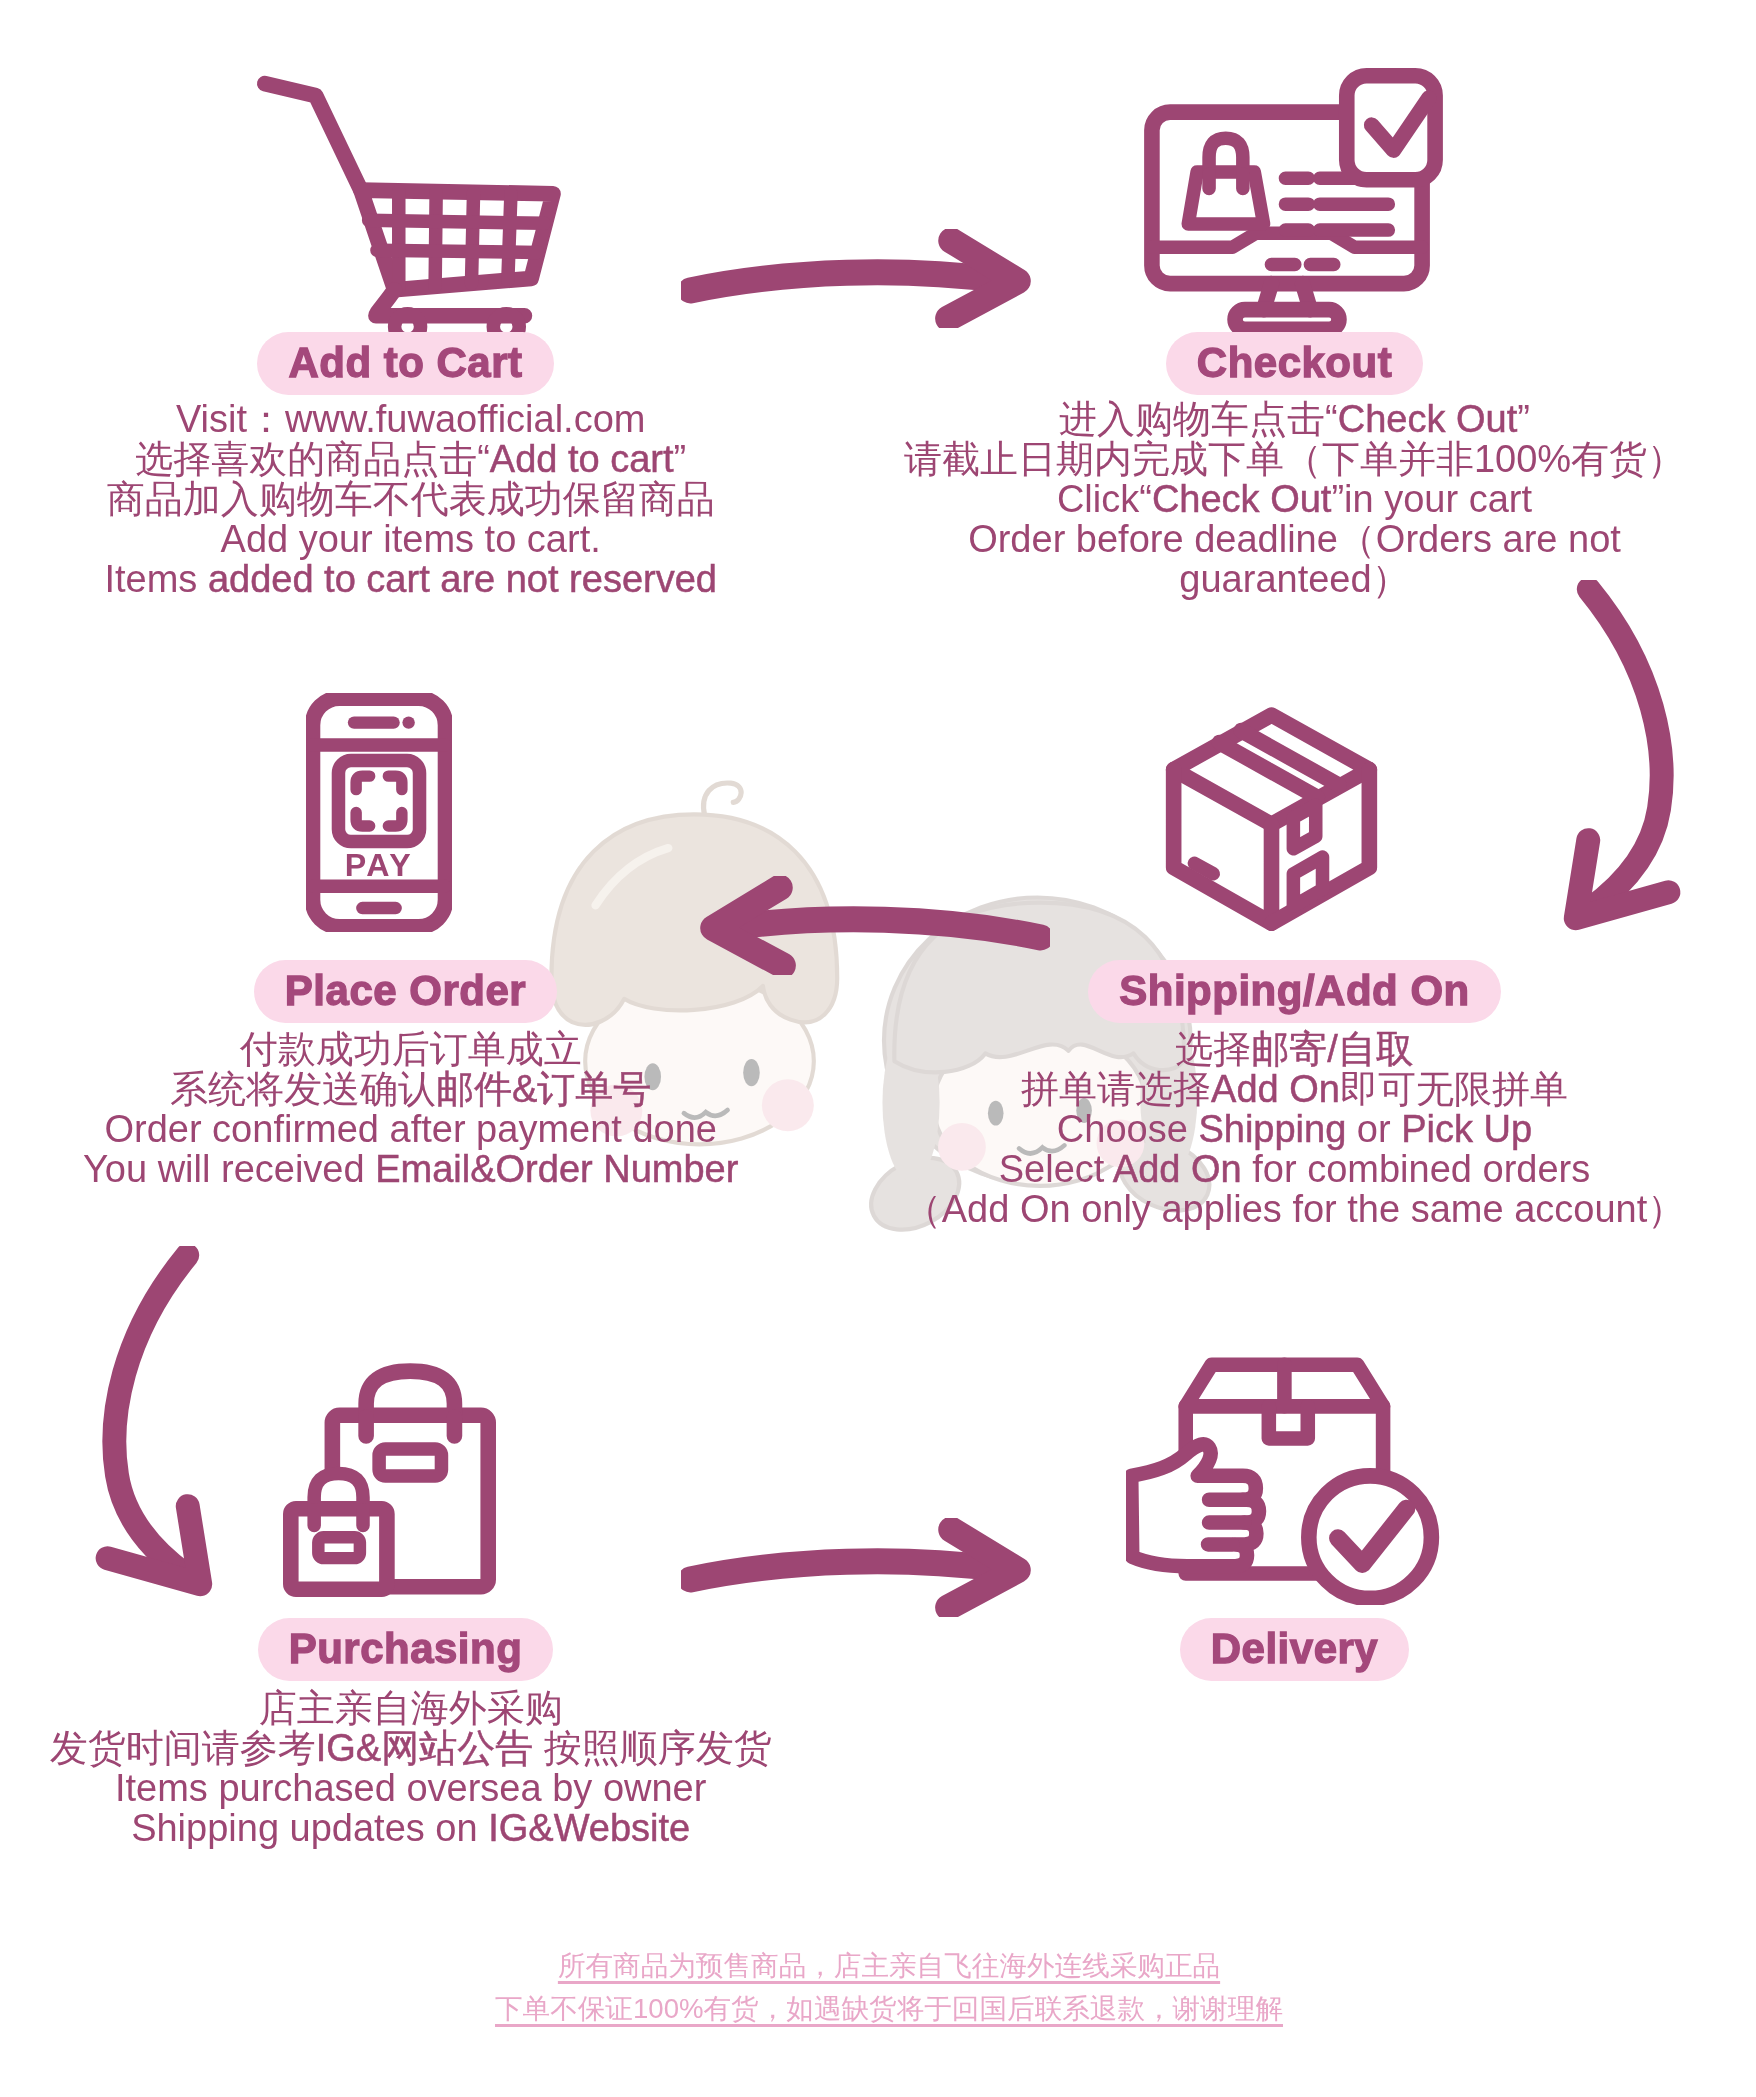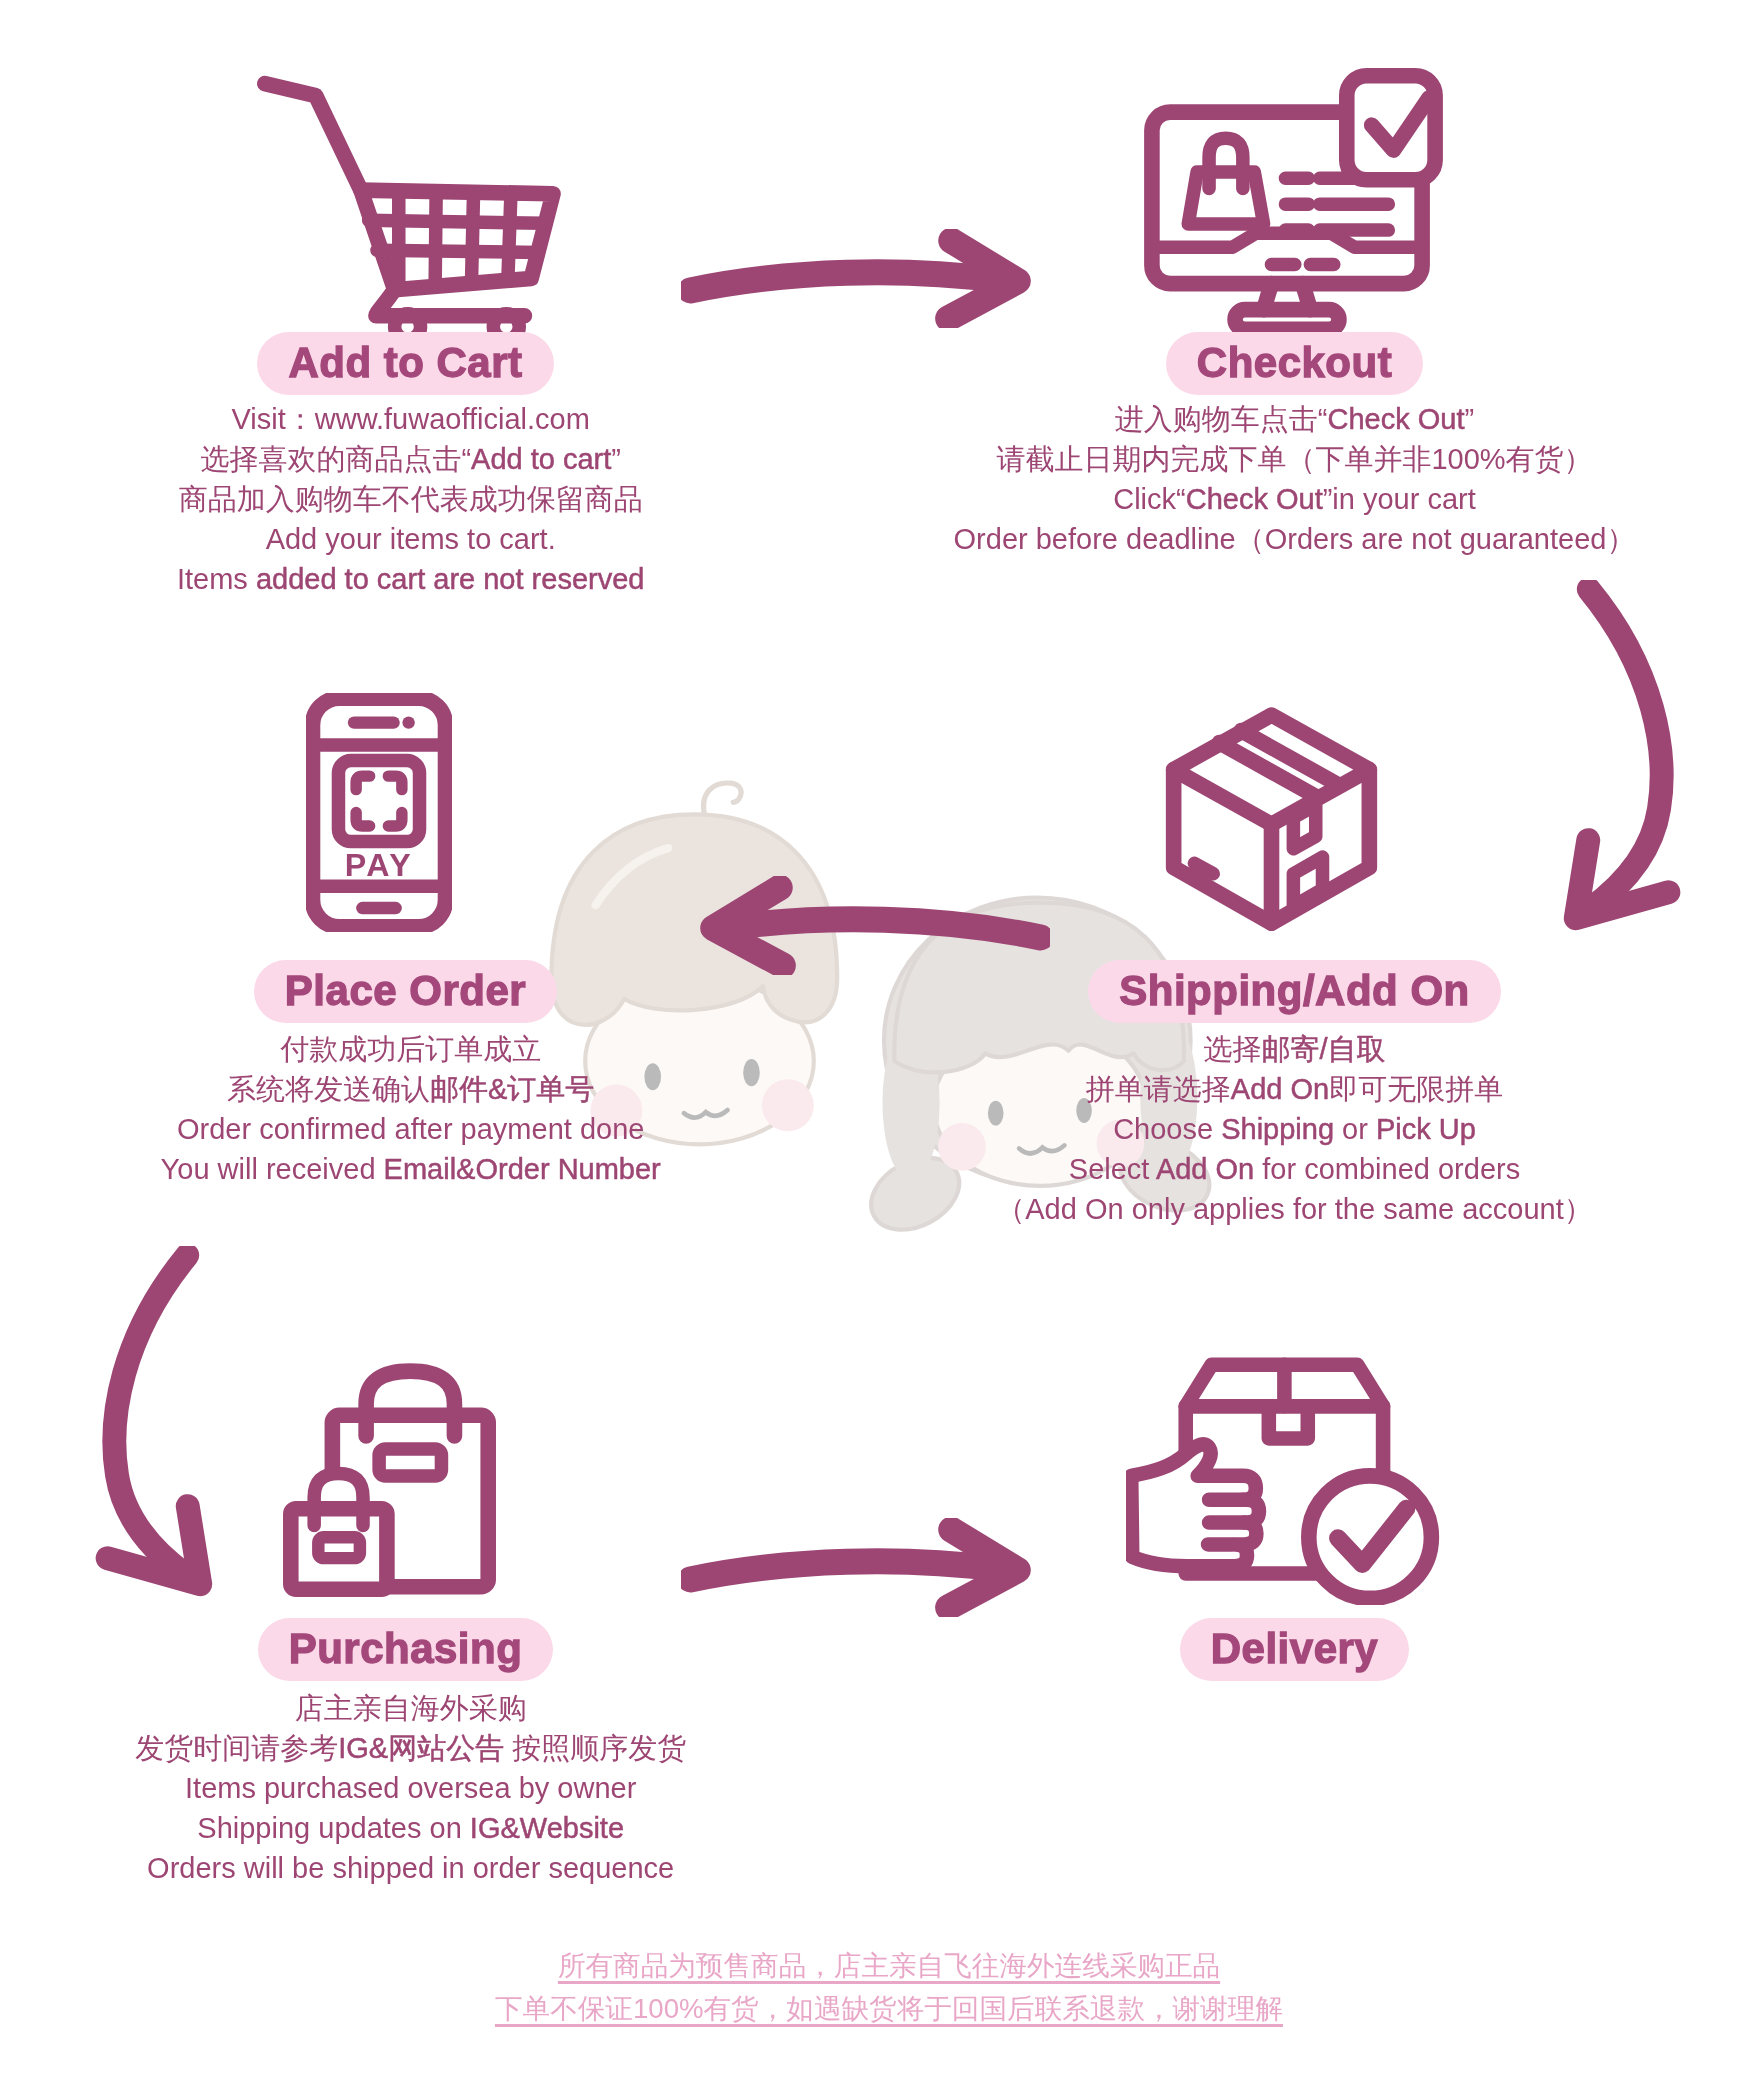--- a/index.html
+++ b/index.html
@@ -11,21 +11,21 @@
 
   .abs{position:absolute;}
   .z0{z-index:0}.z1{z-index:1}.z2{z-index:2}
 
   .pill-row{position:absolute; width:811px; text-align:center; z-index:2;}
   .pill{display:inline-block; background:var(--pillBg); color:var(--heading);
         font-weight:700; font-size:42px; line-height:1; letter-spacing:0.5px;
         padding:10.4px 31px; border-radius:42px; -webkit-text-stroke:1.3px var(--heading);}
 
   .step-text{position:absolute; width:811px; text-align:center; color:var(--maroon);
-             font-size:29px; line-height:40px; z-index:2;}
+             font-size:38px; line-height:40px; z-index:2;}
   .step-text b{font-weight:400; -webkit-text-stroke:0.5px var(--maroon);}
 
   .footer{position:absolute; left:0; top:1944px; width:1756px; text-align:center;
           color:var(--footerPink); font-size:27.6px; line-height:43px; z-index:2;padding-left:22px;}
   .footer .tline span{text-decoration:underline; text-underline-offset:6.2px; text-decoration-thickness:2.6px;}
 
   svg{display:block;}
   .ln{fill:none; stroke:var(--maroon); stroke-width:30; stroke-linecap:round; stroke-linejoin:round;}
   .fillm{fill:var(--maroon); stroke:none;}
   .wfill{fill:#ffffff;}
@@ -183,21 +183,20 @@
     <rect class="ln" style="stroke-width:24" x="68" y="345" width="80" height="40" rx="10"></rect>
   </svg>
   <div class="pill-row" style="left:0; top:1618px;">
     <span class="pill">Purchasing</span>
   </div>
   <div class="step-text" style="left:5.2px; top:1688px;">
       <div class="tline"><span>店主亲自海外采购</span></div>
       <div class="tline"><span>发货时间请参考</span><b>IG&amp;网站公告</b><span> 按照顺序发货</span></div>
       <div class="tline"><span>Items purchased oversea by owner</span></div>
       <div class="tline"><span>Shipping updates on </span><b>IG&amp;Website</b></div>
-      <div class="tline"><span>Orders will be shipped in order sequence</span></div>
     </div>
 
   <svg class="abs z1" style="left:1126px; top:1355px;" width="322" height="250" viewBox="0 0 620 480">
     <path class="ln" style="stroke-width:28" d="M165 18 L115 98 H495 L445 18 Z"></path>
     <path class="ln" style="stroke-width:28" d="M305 18 V98"></path>
     <rect class="ln" style="stroke-width:28" x="115" y="98" width="380" height="322"></rect>
     <path class="ln" style="stroke-width:28" d="M275 98 V160 H350 V98"></path>
     <path class="ln wfill" style="stroke-width:28" d="M10 232 C55 224 88 214 115 190 C138 170 152 166 160 178 C168 190 160 210 138 232 L225 232 Q250 232 250 256 Q250 278 225 278 L232 278 Q256 278 256 300 Q256 322 232 322 L228 322 Q251 322 251 343 Q251 364 228 364 L210 364 Q233 364 233 385 Q233 406 210 406 L118 406 C70 406 35 398 12 388 Z"></path>
     <path class="ln" style="stroke-width:28" d="M160 278 H225 M160 322 H228 M158 364 H205"></path>
     <circle class="ln wfill" cx="470" cy="350" r="118"></circle>

